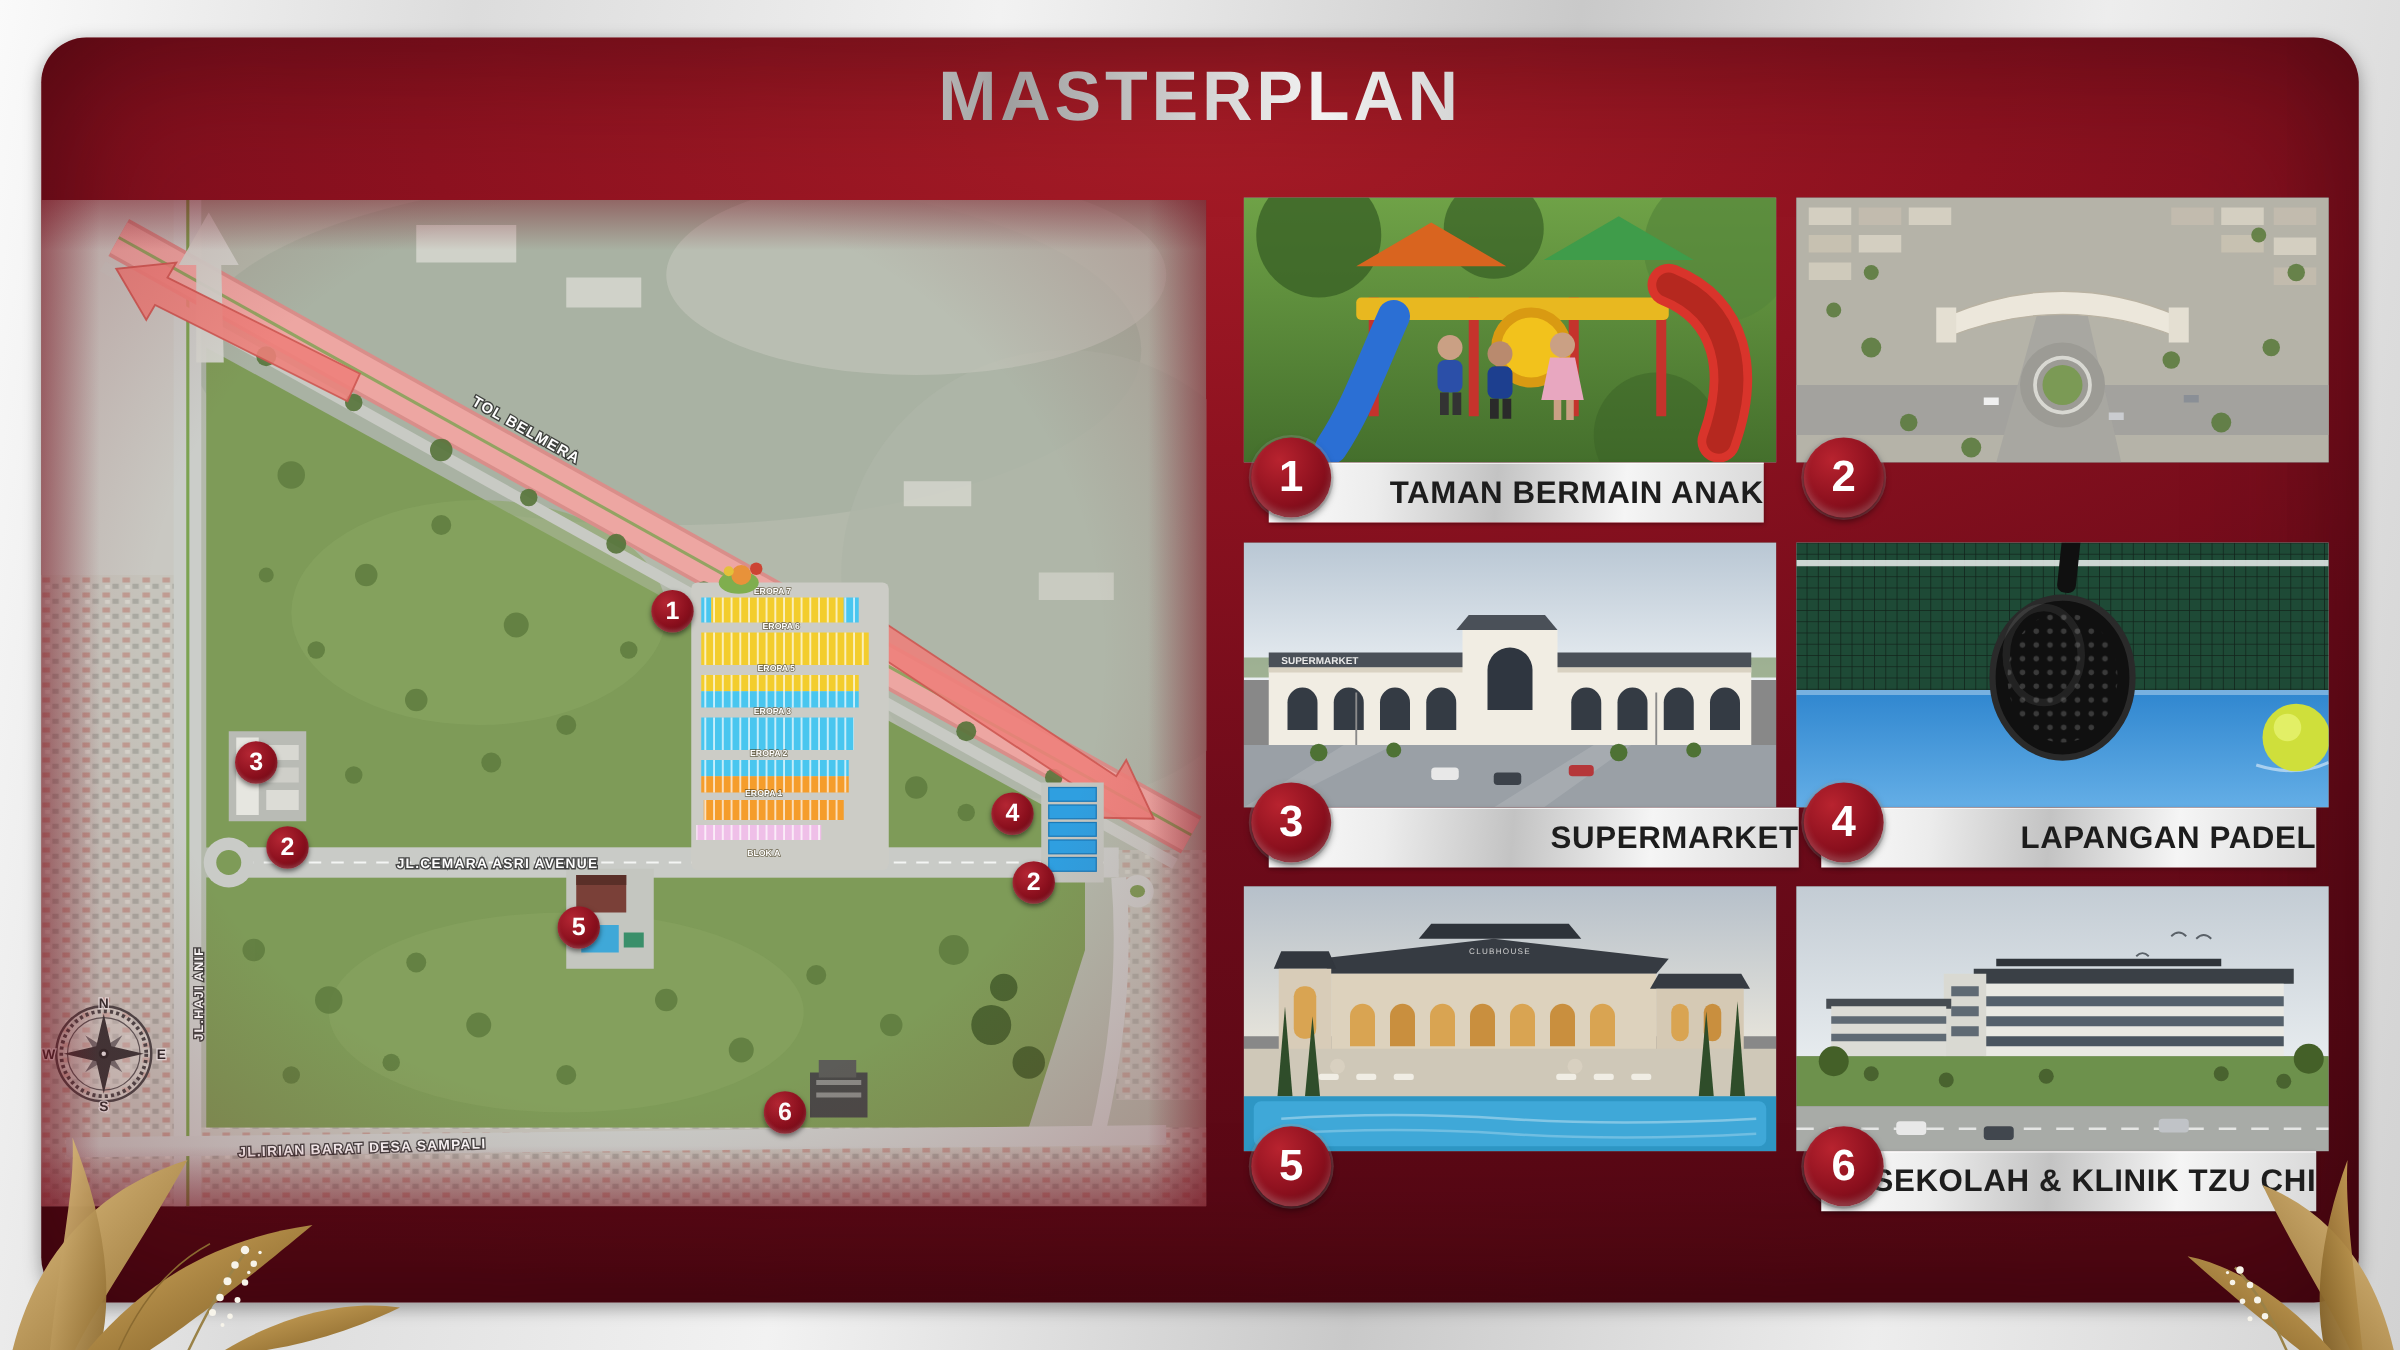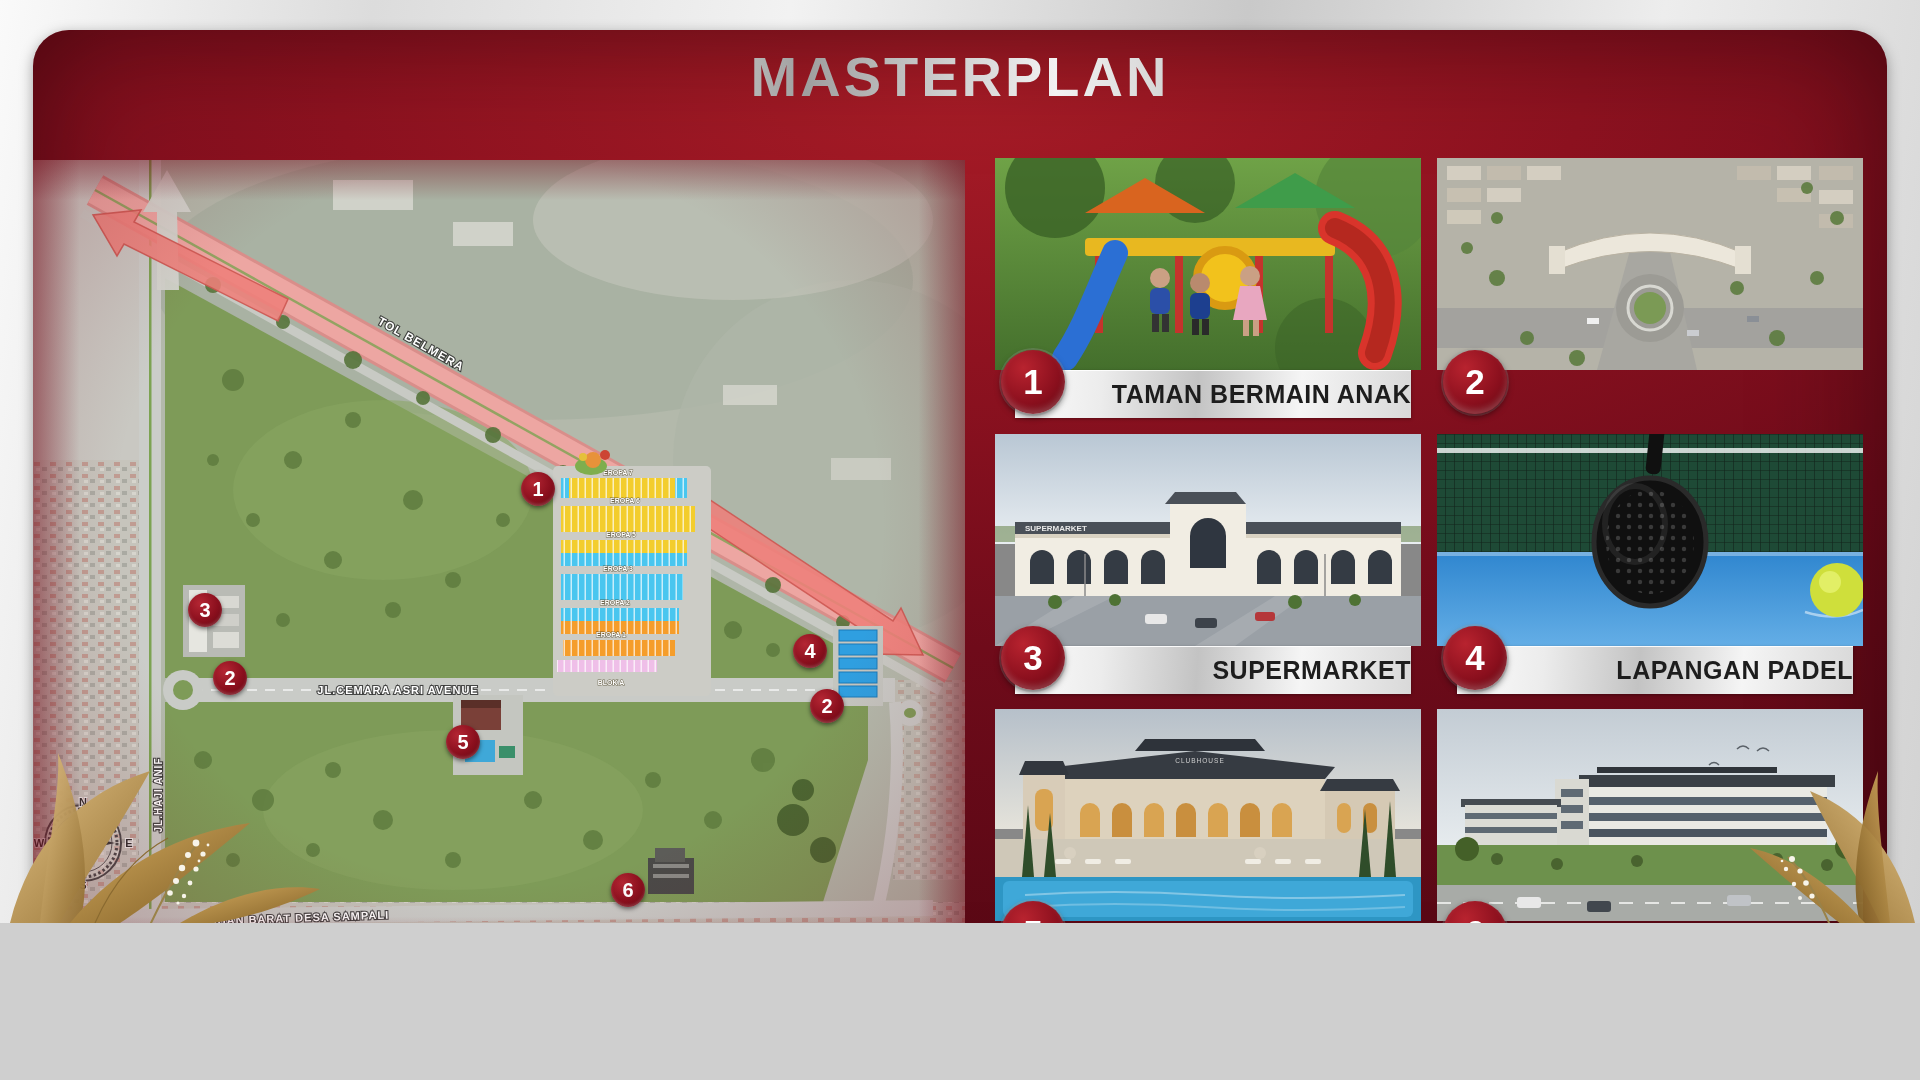--- a/index.html
+++ b/index.html
@@ -1,16 +1,16 @@
 <!DOCTYPE html>
 <html><head>
 <meta charset="utf-8">
 <style>
   html,body{margin:0;padding:0;background:#cfcfcf;}
-  #stage{position:relative;width:1920px;height:923px;overflow:hidden;
+  #stage{position:relative;width:1920px;height:1080px;overflow:hidden;
          font-family:"Liberation Sans",sans-serif;
          background:linear-gradient(100deg,#fafafa 0%,#dcdcdc 18%,#f2f2f2 38%,#c9c9c9 60%,#ededed 80%,#d2d2d2 100%);}
   #panel{position:absolute;left:33px;top:30px;width:1854px;height:1012px;border-radius:36px;
          background:radial-gradient(ellipse 120% 95% at 50% 6%, #a81c27 0%, #8e1220 28%, #6f0b1a 58%, #520713 100%);
          box-shadow:inset 0 0 120px rgba(30,0,6,.55), 0 4px 14px rgba(0,0,0,.35);}
   #title{position:absolute;left:0;top:44px;width:100%;text-align:center;
          font-size:56px;font-weight:bold;letter-spacing:3px;color:#f2f2f2;}
   @supports ((-webkit-background-clip:text) or (background-clip:text)){
     #title{background:linear-gradient(90deg,#ffffff 0%,#fdfdfd 30%,#9f9f9f 42%,#f2f2f2 55%,#a8a8a8 70%,#ffffff 100%);
            -webkit-background-clip:text;background-clip:text;color:transparent;}
@@ -354,21 +354,21 @@
         <rect x="150" y="160" width="12" height="6" fill="#f0f0f0"></rect>
           <rect x="250" y="172" width="12" height="6" fill="#caccd0"></rect>
         <rect x="310" y="158" width="12" height="6" fill="#8a8f96"></rect>
       </svg>
     </div>
     <div class="badge">
         <span>2</span>
       </div>
   </div>
 
-  <div class="card" style="left:995px;top:434px;">
+  <div class="card" style="left:995px;top:434px;padding-left:28px;">
     <div class="photo">
       <svg width="426" height="212" viewBox="0 0 426 212">
         <defs>
             <linearGradient id="s3sky" x1="0" y1="0" x2="0" y2="1">
               <stop offset="0" stop-color="#b9c7d4"></stop>
               <stop offset="1" stop-color="#e9eef2"></stop>
             </linearGradient>
           </defs>
         <rect width="426" height="110" fill="url(#s3sky)"></rect>
         <rect y="92" width="426" height="16" fill="#6f8a55" opacity=".6"></rect>
@@ -533,20 +533,23 @@
         <circle cx="200" cy="152" r="6" fill="#49632f"></circle>
         <circle cx="30" cy="140" r="12" fill="#446028"></circle>
           <circle cx="410" cy="138" r="12" fill="#446028"></circle>
         <rect y="176" width="426" height="36" fill="#a8aba7"></rect>
         <path d="M0,194 H426" stroke="#ffffff" stroke-width="2" stroke-dasharray="14 12" opacity=".7"></path>
         <rect x="80" y="188" width="24" height="11" rx="3" fill="#e8e8e8"></rect>
           <rect x="150" y="192" width="24" height="11" rx="3" fill="#41474e"></rect>
         <rect x="290" y="186" width="24" height="11" rx="3" fill="#c0c3c7"></rect>
       </svg>
     </div>
+    <div class="bar">
+        <span>SEKOLAH &amp; KLINIK TZU CHI</span>
+      </div>
     <div class="badge">
         <span>6</span>
       </div>
   </div>
 
   <svg class="deco" style="left:0;bottom:0;" width="320" height="170" viewBox="0 0 320 170">
     <defs>
       <linearGradient id="gold1" x1="0" y1="0" x2="1" y2="1">
           <stop offset="0" stop-color="#e3c285"></stop>
           <stop offset="1" stop-color="#8f6c2f"></stop>

